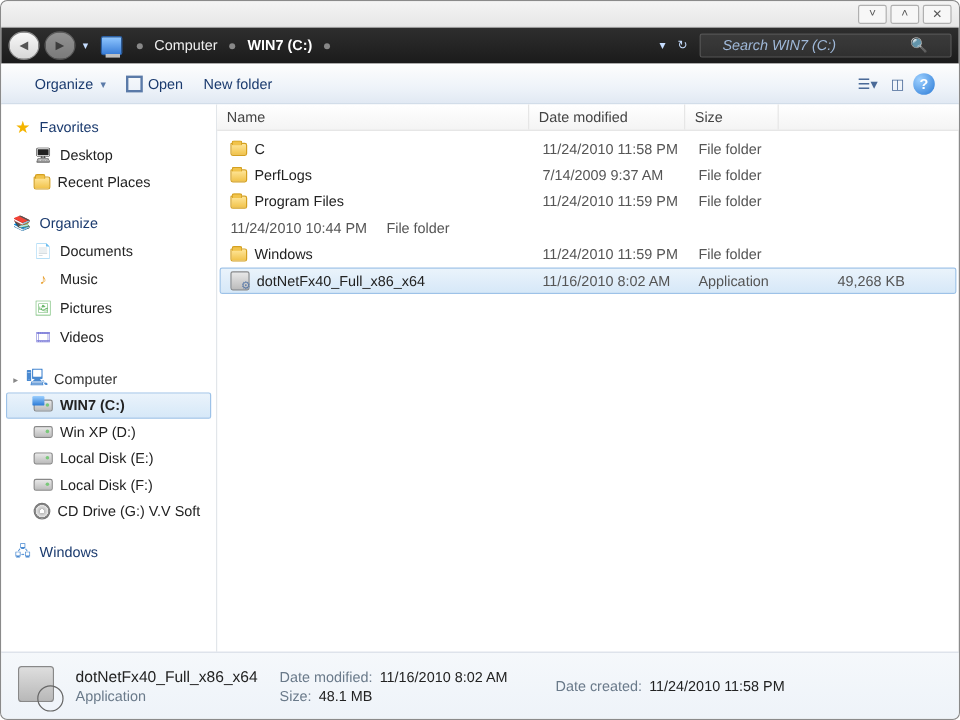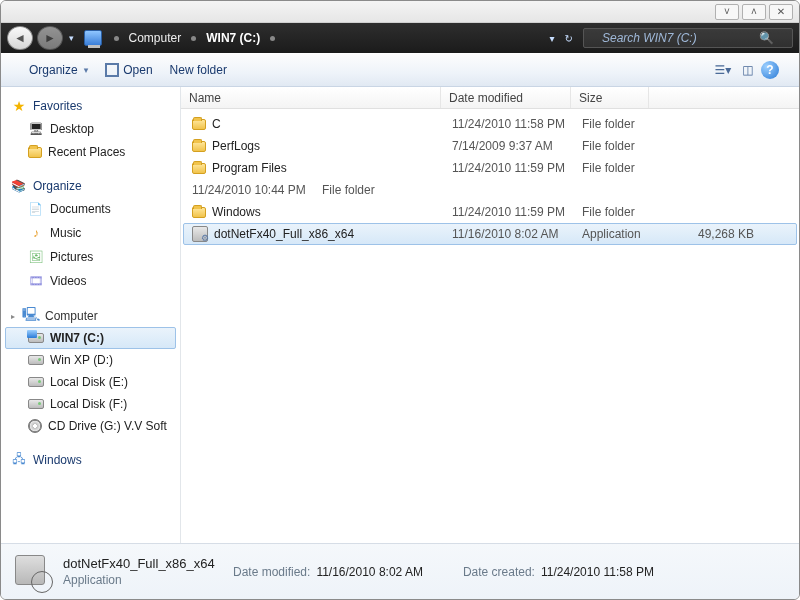--- a/index.html
+++ b/index.html
@@ -266,20 +266,24 @@
     </div>
   <div class="dcol" style="min-width:160px">
     <div class="titleline">dotNetFx40_Full_x86_x64</div>
     <div class="subline">Application</div>
   </div>
   <div class="dcol">
     <div class="dpair">
         <span class="dlabel">Date modified:</span>
         <span class="dval">11/16/2010 8:02 AM</span>
       </div>
+    <div class="dpair">
+        <span class="dlabel">Size:</span>
+        <span class="dval">48.1 MB</span>
+      </div>
   </div>
   <div class="dcol" style="margin-left:30px">
     <div class="dpair">
         <span class="dlabel">Date created:</span>
         <span class="dval">11/24/2010 11:58 PM</span>
       </div>
   </div>
 </div>
 
 </body></html>

